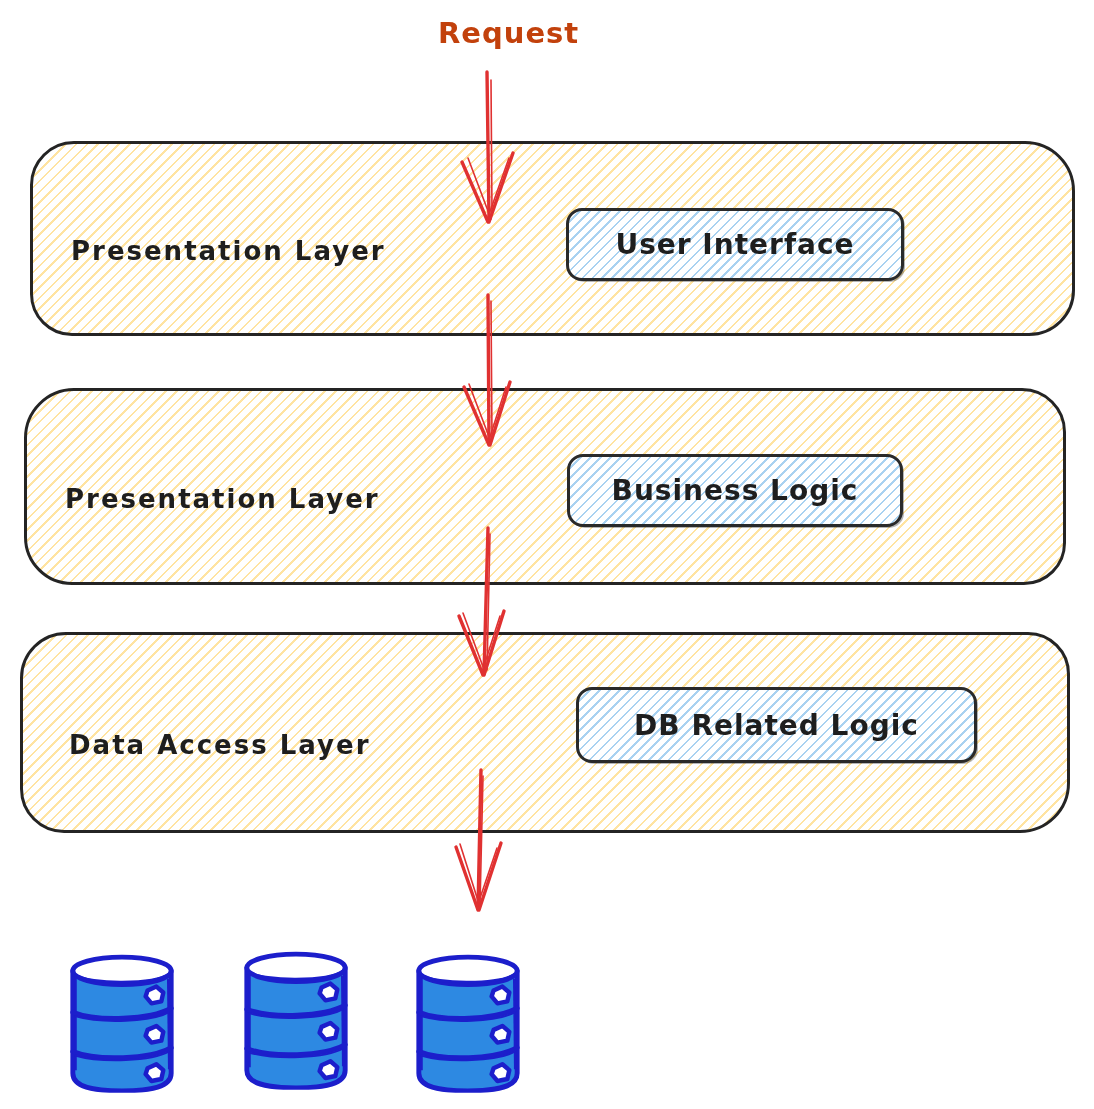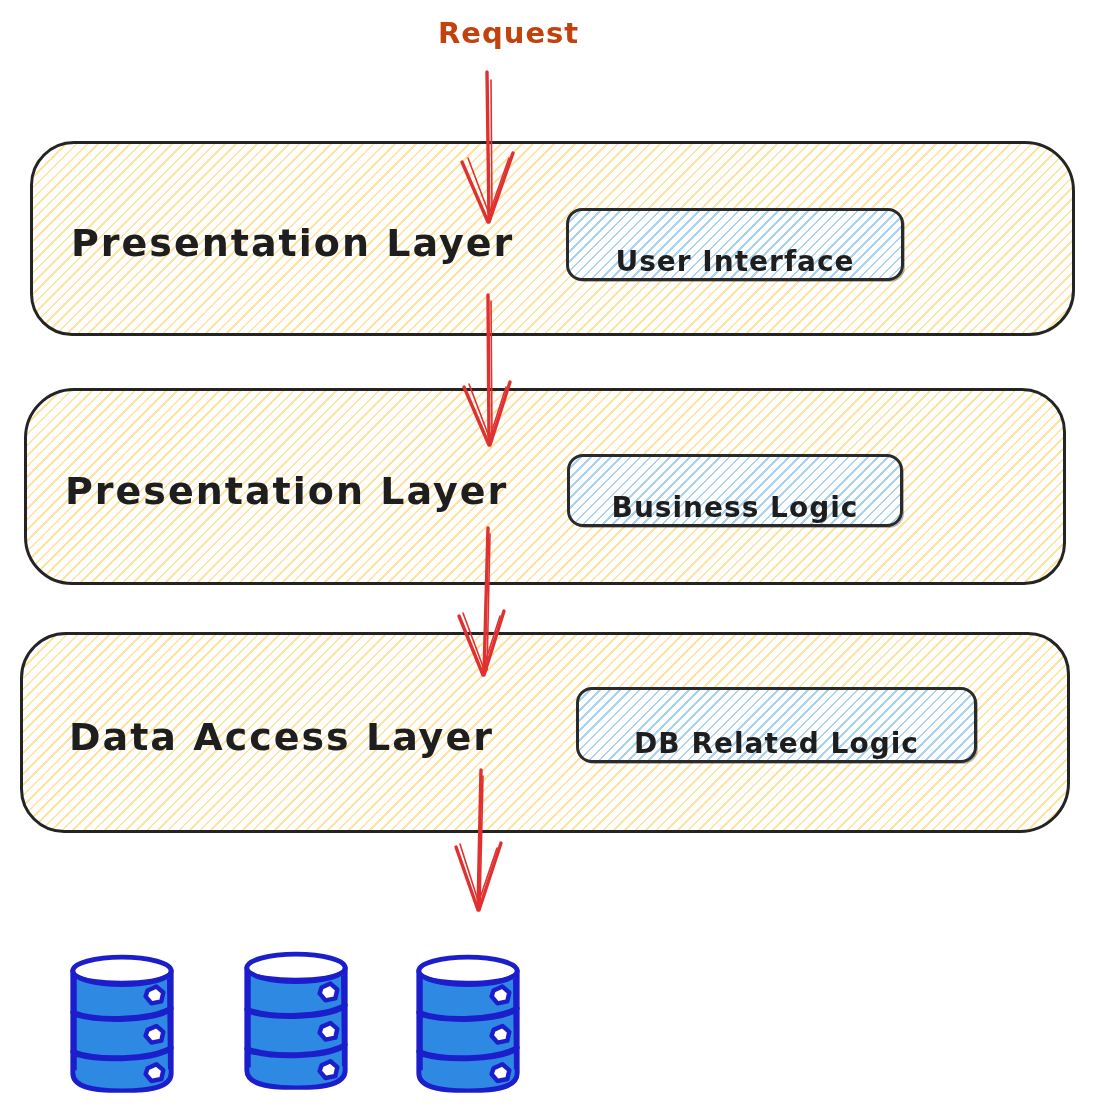--- a/index.html
+++ b/index.html
@@ -16,28 +16,28 @@
     border:3.5px solid #242424;border-radius:48px;
     background-color:#ffffff;
     background-image:repeating-linear-gradient(135deg,
       rgba(255,205,84,0.55) 0px, rgba(255,205,84,0.55) 1.8px,
       rgba(255,205,84,0) 1.8px, rgba(255,205,84,0) 7.5px);
   }
   .layer-1{left:30px;top:141px;width:1045px;height:195px;border-radius:44px 50px 46px 42px;}
   .layer-2{left:24px;top:388px;width:1042px;height:197px;border-radius:50px 44px 42px 48px;}
   .layer-3{left:20px;top:632px;width:1050px;height:201px;border-radius:46px 42px 50px 44px;}
   .layer-label{
-    position:absolute;left:38px;top:4px;height:100%;display:flex;align-items:center;
-    font-size:38px;font-weight:600;letter-spacing:2px;white-space:nowrap;
+    position:absolute;left:38px;top:12px;height:100%;display:flex;align-items:center;
+    font-size:26px;font-weight:600;letter-spacing:2px;white-space:nowrap;
   }
   .layer-3 .layer-label{left:46px;}
   .component{
     position:absolute;box-sizing:border-box;
     border:3px solid #2a2a2a;border-radius:16px;
-    display:flex;align-items:flex-end;justify-content:center;
+    display:flex;align-items:center;justify-content:center;
     font-size:28px;font-weight:600;letter-spacing:1px;white-space:nowrap;
     background-color:#ffffff;
     background-image:repeating-linear-gradient(135deg,
       rgba(116,182,232,0.62) 0px, rgba(116,182,232,0.62) 1.8px,
       rgba(116,182,232,0) 1.8px, rgba(116,182,232,0) 7px);
     box-shadow:2px 2px 0 -1px rgba(42,42,42,0.35);
   }
   .component-1{left:533px;top:64px;width:338px;height:73px;}
   .component-2{left:540px;top:63px;width:336px;height:73px;}
   .component-3{left:553px;top:52px;width:401px;height:76px;}

